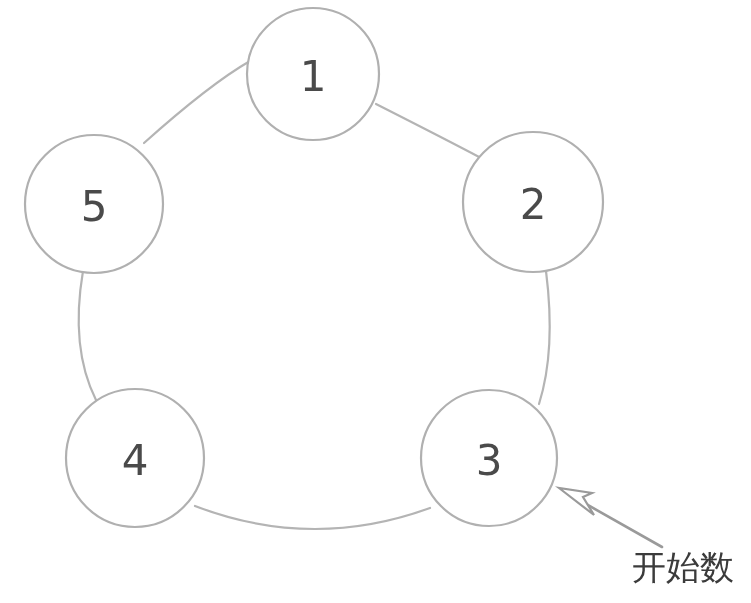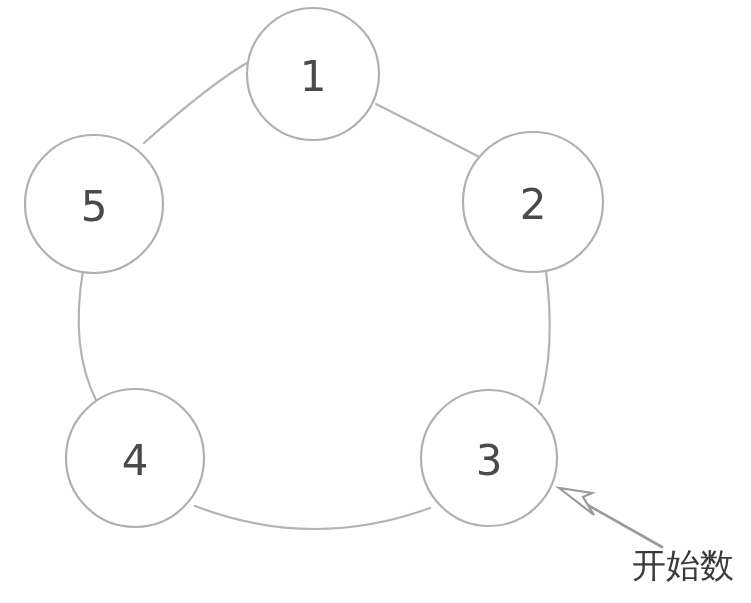--- a/index.html
+++ b/index.html
@@ -54,21 +54,21 @@
   .annotation-head {
     fill: #ffffff;
     stroke: #9a9a9a;
     stroke-width: 2.2;
     stroke-linejoin: miter;
   }
   .annotation-text {
     position: absolute;
     left: 632px;
     top: 548px;
-    font-family: Liberation Mono, monospace;
+    font-family: Liberation Serif, serif;
     font-size: 34px;
     line-height: 40px;
     color: #3b3b3b;
     white-space: nowrap;
     letter-spacing: 0px;
   }
 </style>
 </head>
 <body>
 

